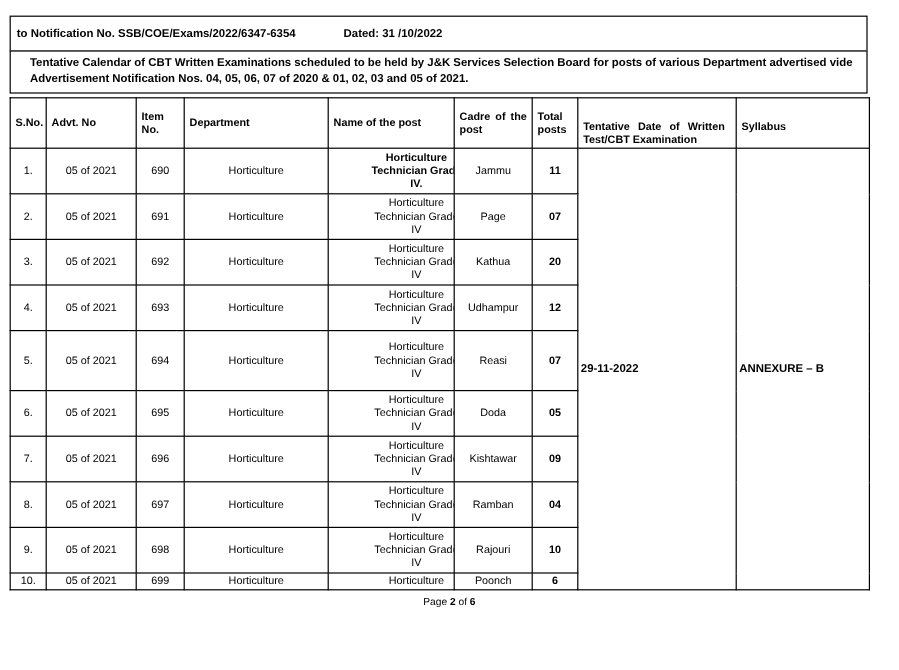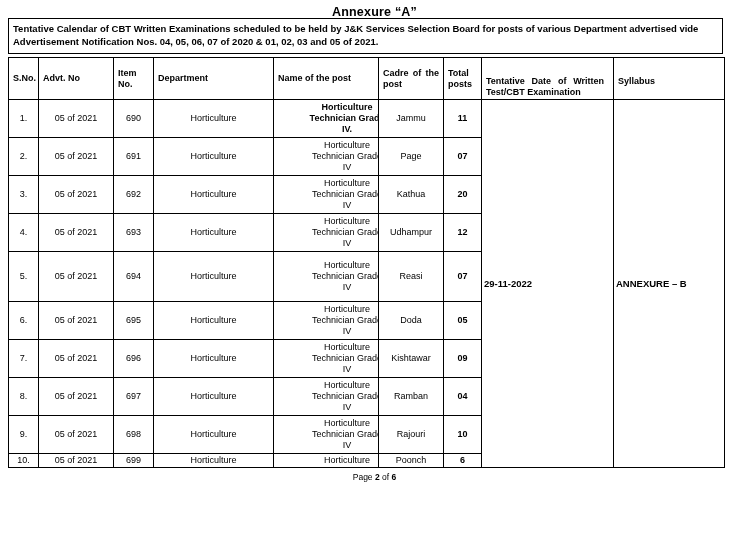--- a/index.html
+++ b/index.html
@@ -14,21 +14,21 @@
     width:733px; text-align:center; font-weight:bold; font-size:12.5px;
     padding-top:5px; letter-spacing:0.2px;
   }
 
   .box {
     width:715px; box-sizing:border-box; border:1px solid #000;
     font-weight:bold; font-size:9.5px; background:#fff;
   }
   .box1 { margin-top:13px; height:30px; display:flex; align-items:center; padding-left:5px; }
   .box1 .dated { margin-left:40px; }
-  .box2 { margin-top:-1px; padding:4px 5px 5px 4px; line-height:12.5px; }
+  .box2 { margin-top:-1px; padding:4px 5px 5px 16px; line-height:12.5px; }
 
   table.sched {
     border-collapse:collapse; table-layout:fixed; width:716px;
     margin-top:3px; font-size:9px;
   }
   .sched th, .sched td { border:1px solid #000; overflow:hidden; }
   .sched th {
     font-weight:bold; text-align:left; vertical-align:middle;
     padding:1px 4px; line-height:11px; font-size:9px;
   }
@@ -54,22 +54,25 @@
   .footer {
     width:733px; text-align:center; font-size:8.5px; margin-top:4px; line-height:11px;
   }
   .footer b { font-weight:bold; }
 </style>
 </head>
 <body>
 
 <div class="page">
 
-  <div class="title">Annexure “A”</div>
-
+
+  <div class="box box1">
+    <span>to Notification No. SSB/COE/Exams/2022/6347-6354</span>
+    <span class="dated">Dated: 31 /10/2022</span>
+  </div>
 
   <div class="box box2">
     <span>Tentative Calendar of CBT Written Examinations scheduled to be held by J&amp;K Services Selection Board for posts of various Department advertised vide Advertisement Notification Nos.  04, 05, 06, 07 of 2020 &amp; 01, 02, 03 and 05 of 2021.</span>
   </div>
 
   <table class="sched">
     <colgroup>
       <col style="width:30px">
         <col style="width:75px">
         <col style="width:40px">

